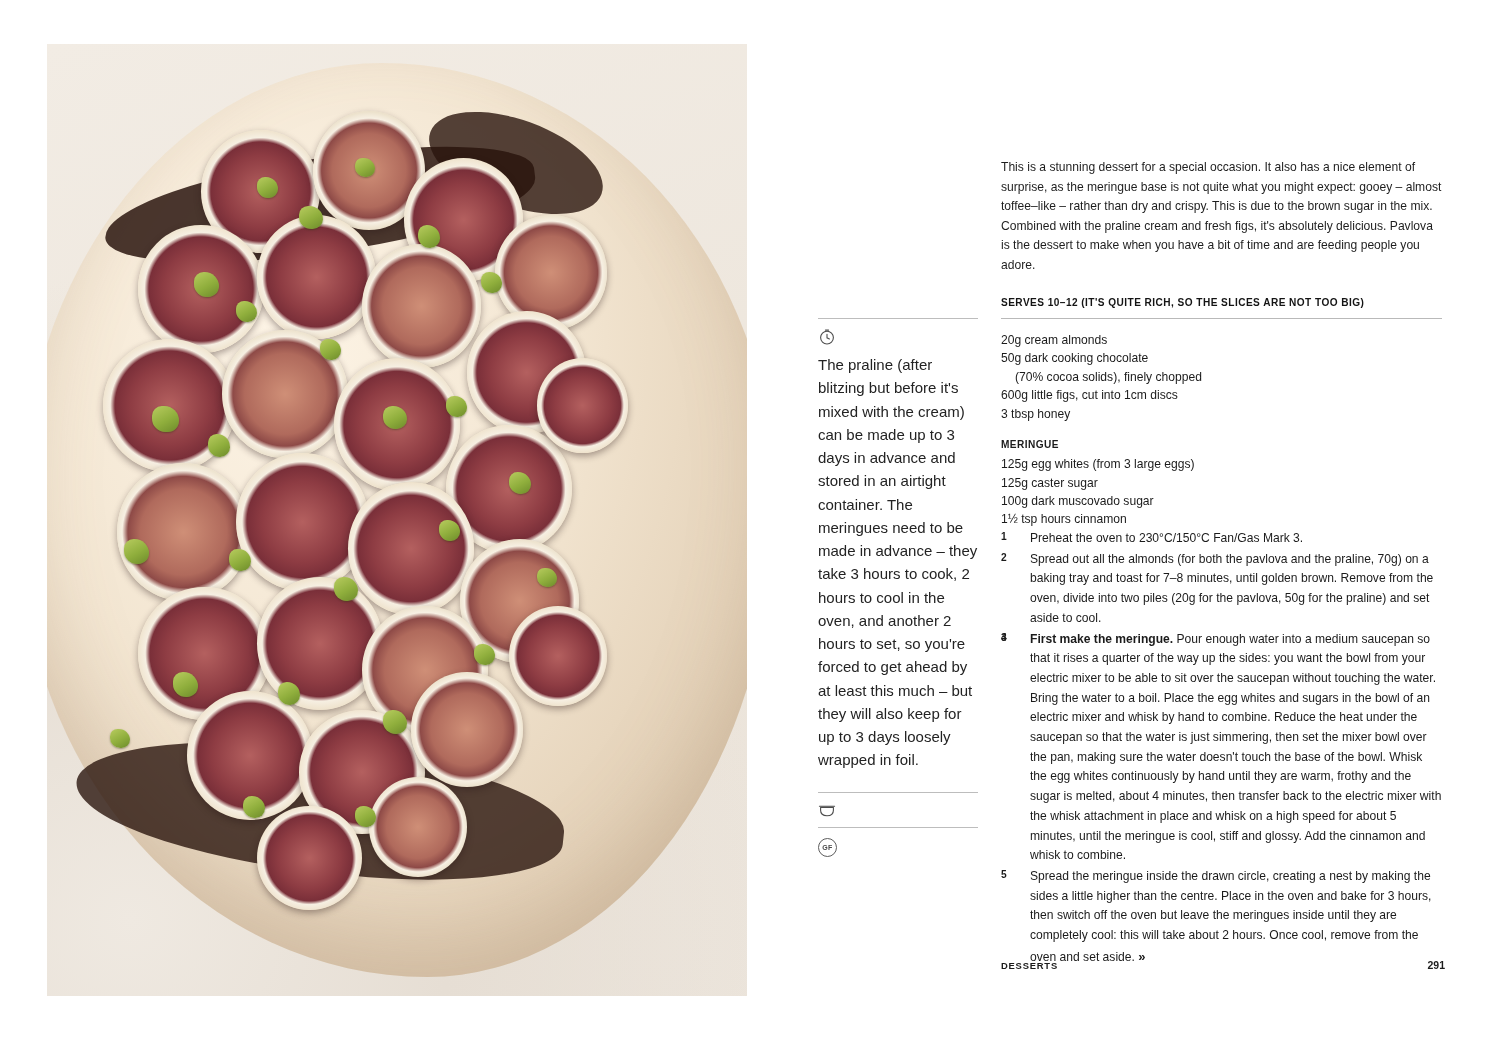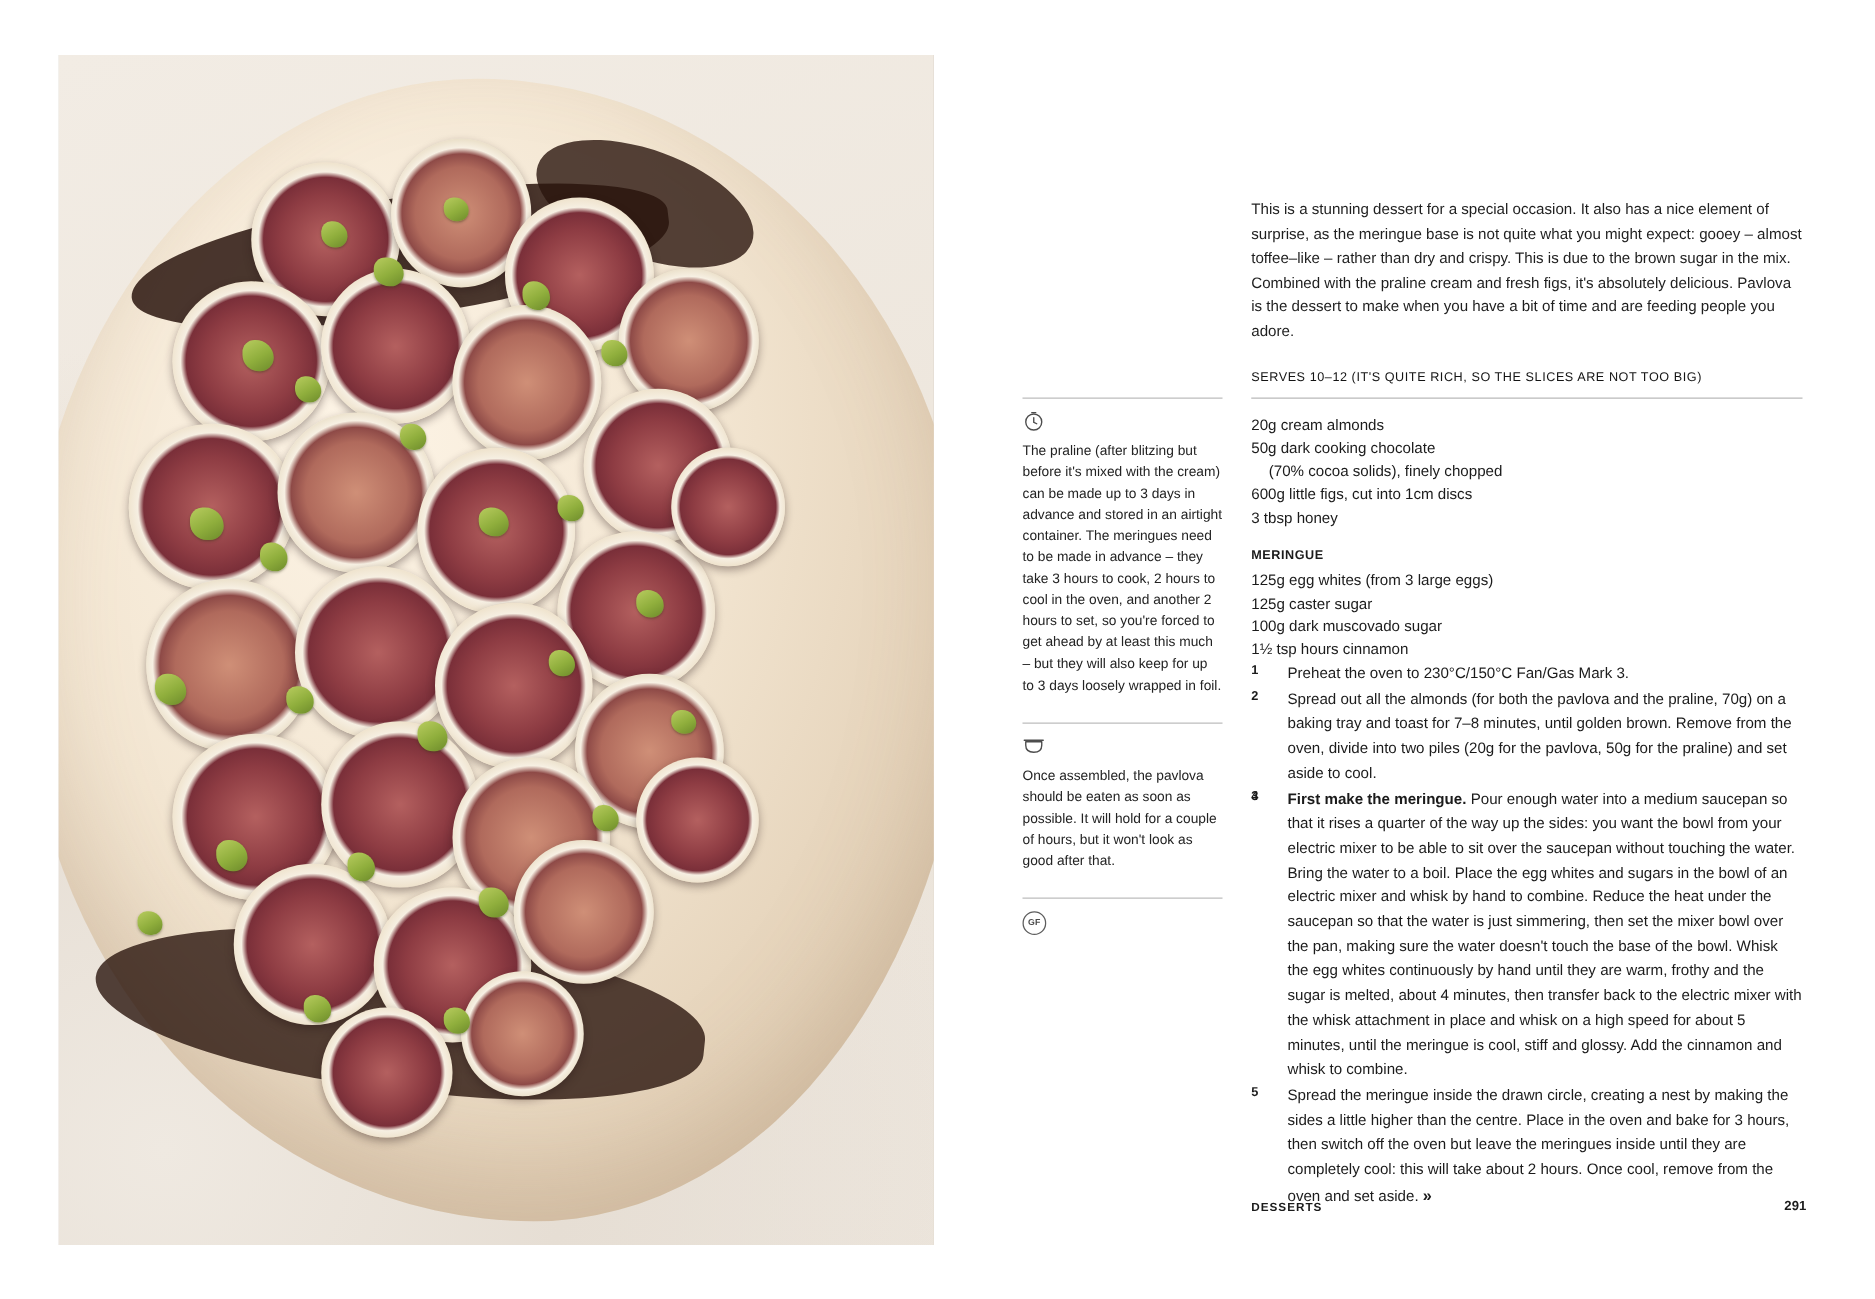--- a/index.html
+++ b/index.html
@@ -109,21 +109,21 @@
   }
   .intro p { margin: 0; }
   .intro p + p { text-indent: 18px; }
 
   .serves {
     position: absolute;
     left: 1001px;
     top: 297px;
     width: 441px;
     font-size: 10.1px;
-    font-weight: normal;
+    font-weight: bold;
     letter-spacing: .45px;
     color: #141414;
   }
 
   .rule {
     position: absolute;
     background: #b9b9b9;
     height: 1px;
   }
 
@@ -176,21 +176,21 @@
   }
 
   
   .notes {
     position: absolute;
     left: 818px;
     top: 318px;
     width: 160px;
   }
   .note {
-    font-size: 11px;
+    font-size: 15px;
     line-height: 1.55;
     color: #232323;
   }
   .note-rule {
     width: 160px;
     height: 1px;
     background: #bdbdbd;
     margin-bottom: 9px;
   }
   .note-icon {
@@ -316,21 +316,20 @@
     </div>
     <div class="note note-body">The praline (after blitzing but before it's mixed with the cream) can be made up to 3 days in advance and stored in an airtight container. The meringues need to be made in advance – they take 3 hours to cook, 2 hours to cool in the oven, and another 2 hours to set, so you're forced to get ahead by at least this much – but they will also keep for up to 3 days loosely wrapped in foil.</div>
 
     <div class="note-rule"></div>
     <div class="note-icon">
       <svg width="18" height="18" viewBox="0 0 18 18">
         <path d="M2.6 5.4 H15.4 V8.2 C15.4 11.6 13.2 13.8 9 13.8 C4.8 13.8 2.6 11.6 2.6 8.2 Z" fill="none" stroke="#4d4d4d" stroke-width="1.1" stroke-linejoin="round"></path>
         <path d="M1.4 4.2 H16.6" stroke="#4d4d4d" stroke-width="1.1" stroke-linecap="round"></path>
       </svg>
     </div>
-    <div class="note note-body">Once assembled, the pavlova should be eaten as soon as possible. It will hold for a couple of hours, but it won't look as good after that.</div>
 
     <div class="note-rule"></div>
     <div class="gf-badge">GF</div>
   </div>
 
 
   <div class="intro">
     <p>This is a stunning dessert for a special occasion. It also has a nice element of surprise, as the meringue base is not quite what you might expect: gooey – almost toffee–like – rather than dry and crispy. This is due to the brown sugar in the mix. Combined with the praline cream and fresh figs, it's absolutely delicious. Pavlova is the dessert to make when you have a bit of time and are feeding people you adore.</p>
   </div>
 

